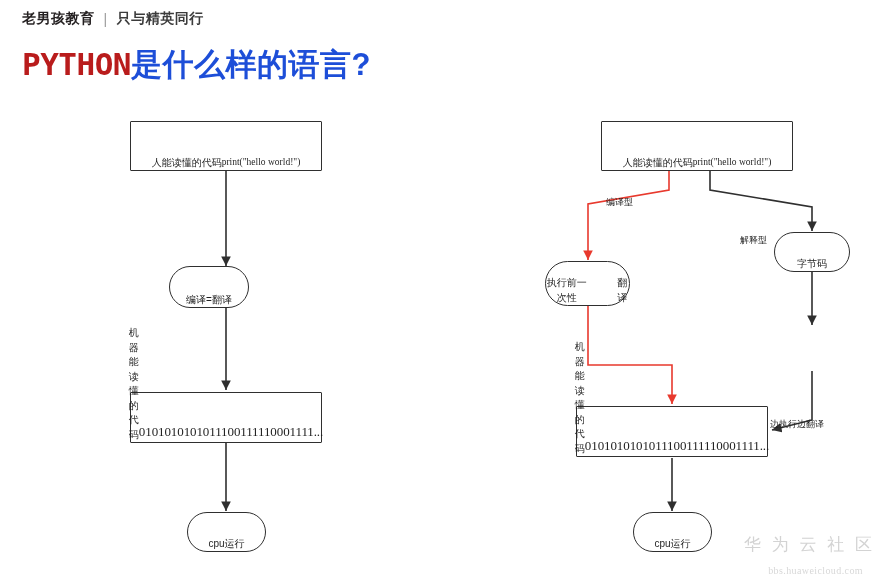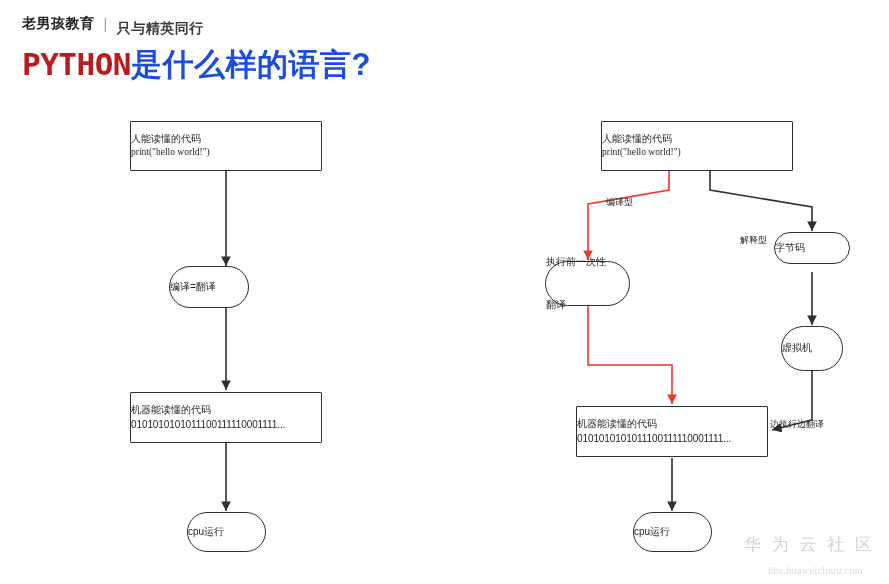--- a/index.html
+++ b/index.html
@@ -32,21 +32,20 @@
     color: #231f20;
     letter-spacing: 0.5px;
   }
   .brand-sep {
     color: #9a9a9a;
     font-weight: normal;
   }
   .brand-sub {
     color: #3c3c3c;
     font-weight: bold;
-    margin-top: 10px;
   }
   .title {
     position: absolute;
     left: 22px;
     top: 44px;
     font-size: 31px;
     font-weight: bold;
     letter-spacing: 0.5px;
     white-space: nowrap;
   }
@@ -59,37 +58,37 @@
   .title .cn {
     color: #1d4ed8;
   }
   
   .node {
     position: absolute;
     box-sizing: border-box;
     border: 1.4px solid #2f2f2f;
     background: #ffffff;
     display: flex;
-    flex-direction: column;
-    align-items: flex-start;
+    flex-direction: row;
+    align-items: flex-end;
     justify-content: center;
     text-align: center;
     color: #1f1f1f;
     font-size: 10px;
     line-height: 1.45;
   }
   .node.rect { border-radius: 1px; }
   .node.round { border-radius: 999px; }
   .node .line2 {
     font-family: "Liberation Serif", serif;
     font-size: 9.5px;
   }
   .node .mono {
-    font-family: Liberation Sans, sans-serif;
-    font-size: 10px;
+    font-family: Liberation Serif, serif;
+    font-size: 13px;
     letter-spacing: -0.1px;
   }
   .edge-label {
     position: absolute;
     font-size: 9px;
     color: #1f1f1f;
     white-space: nowrap;
   }
   .watermark {
     position: absolute;
@@ -182,27 +181,24 @@
   <div class="node rect" style="left:601px; top:121px; width:192px; height:50px;">
     <div>人能读懂的代码</div>
     <div class="line2">print("hello world!")</div>
   </div>
 
   <div class="node round" style="left:545px; top:261px; width:85px; height:45px;gap:28px;">
     <div>执行前一次性</div>
     <div>翻译</div>
   </div>
 
-  <div class="node round" style="left:774px; top:232px; width:76px; height:32px;">
+  <div class="node round" style="left:774px; top:232px; width:76px; height:40px;">
     <div>字节码</div>
   </div>
 
-  <div class="node round" style="left:781px; top:326px; width:62px; height:45px;">
-    <div>虚拟机</div>
-  </div>
 
   <div class="node rect" style="left:576px; top:406px; width:192px; height:51px;">
     <div>机器能读懂的代码</div>
     <div class="mono">0101010101011100111110001111...</div>
   </div>
 
   <div class="node round" style="left:633px; top:512px; width:79px; height:40px;">
     <div>cpu运行</div>
   </div>
 

